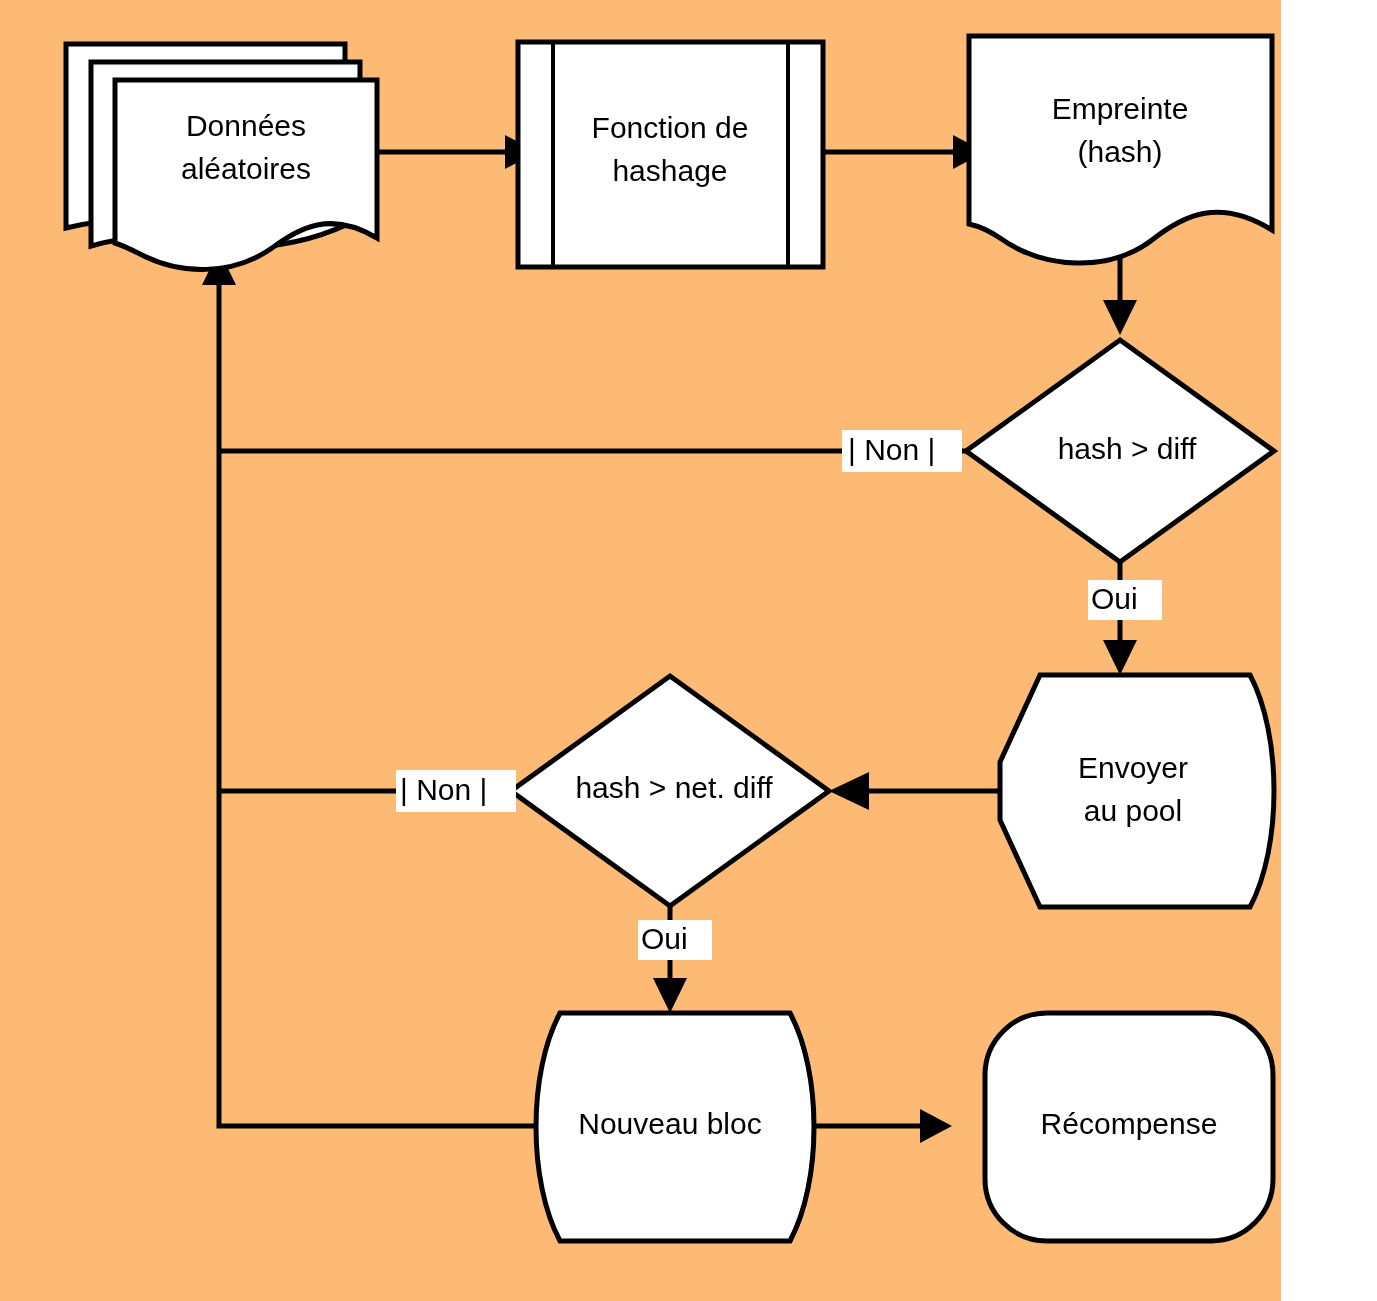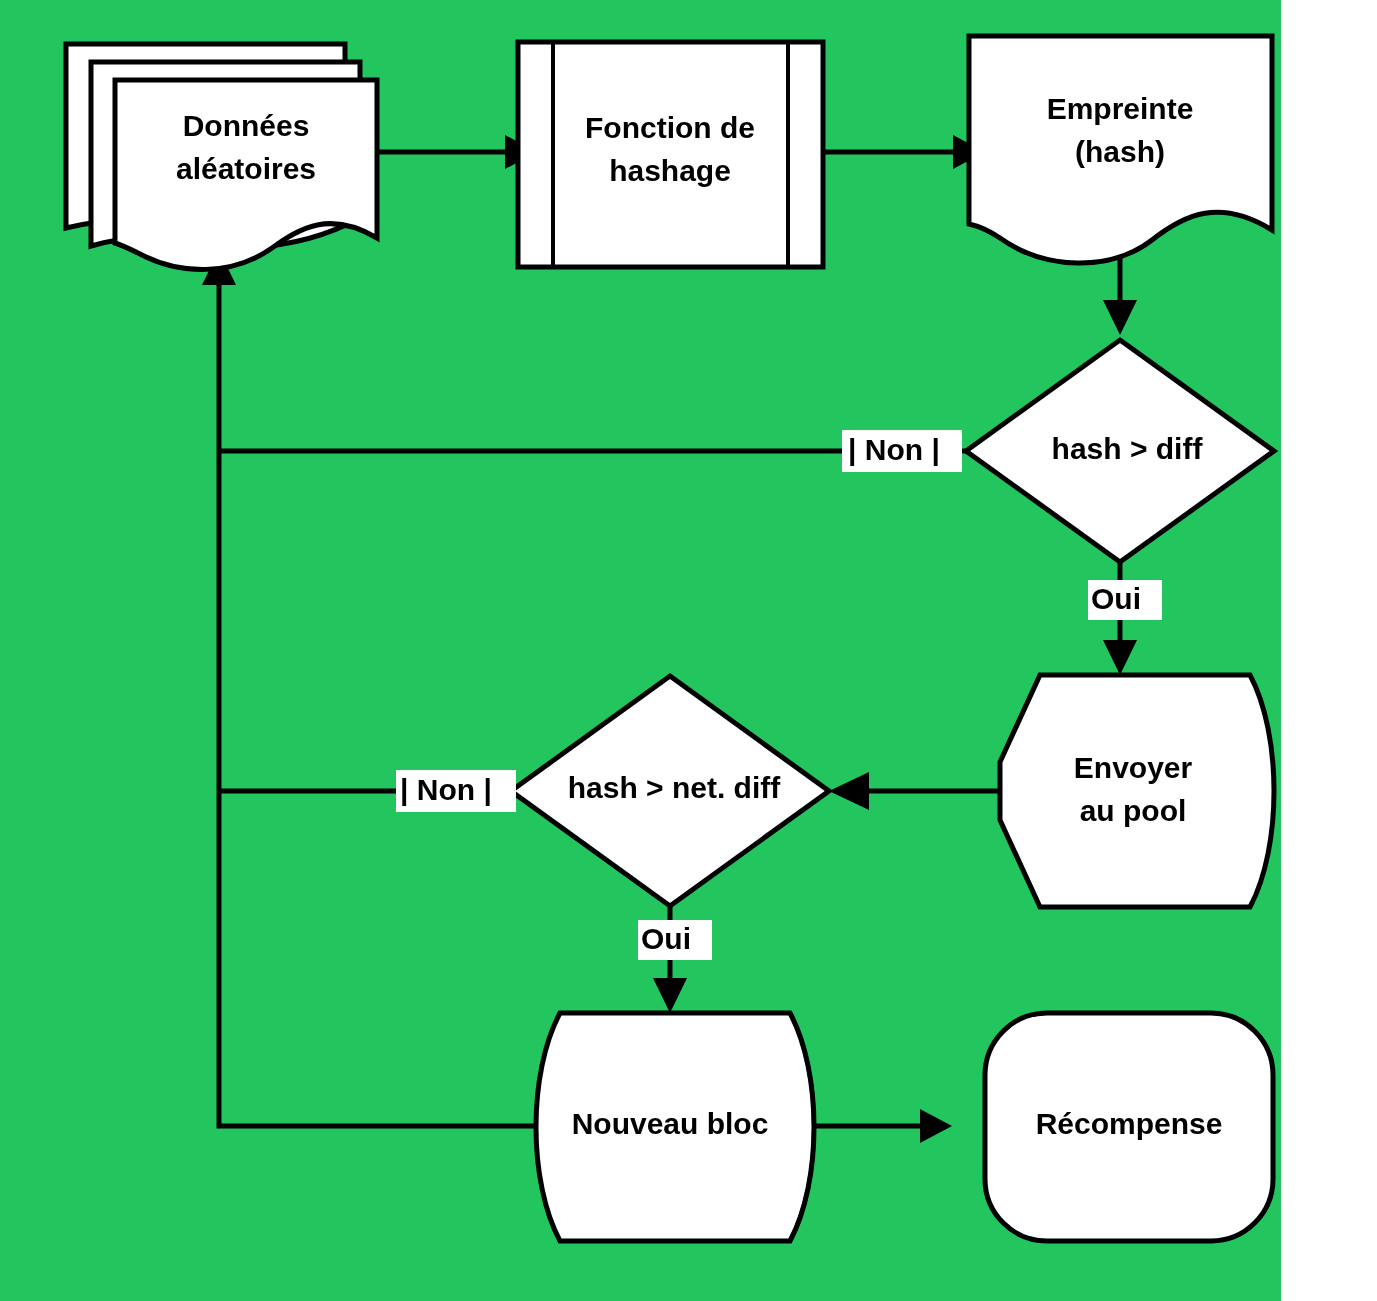--- a/index.html
+++ b/index.html
@@ -4,23 +4,22 @@
 <style>
   html, body {
     margin: 0;
     padding: 0;
     background: #ffffff;
   }
   #canvas {
     position: relative;
     width: 1281px;
     height: 1301px;
-    background: #22c55e;
+    background: #fdba74;
     font-family: "Liberation Sans", sans-serif;
-    font-weight: bold;
   }
   svg.flow {
     position: absolute;
     top: 0;
     left: 0;
     width: 1377px;
     height: 1301px;
   }
   .shape-stroke {
     fill: #ffffff;

